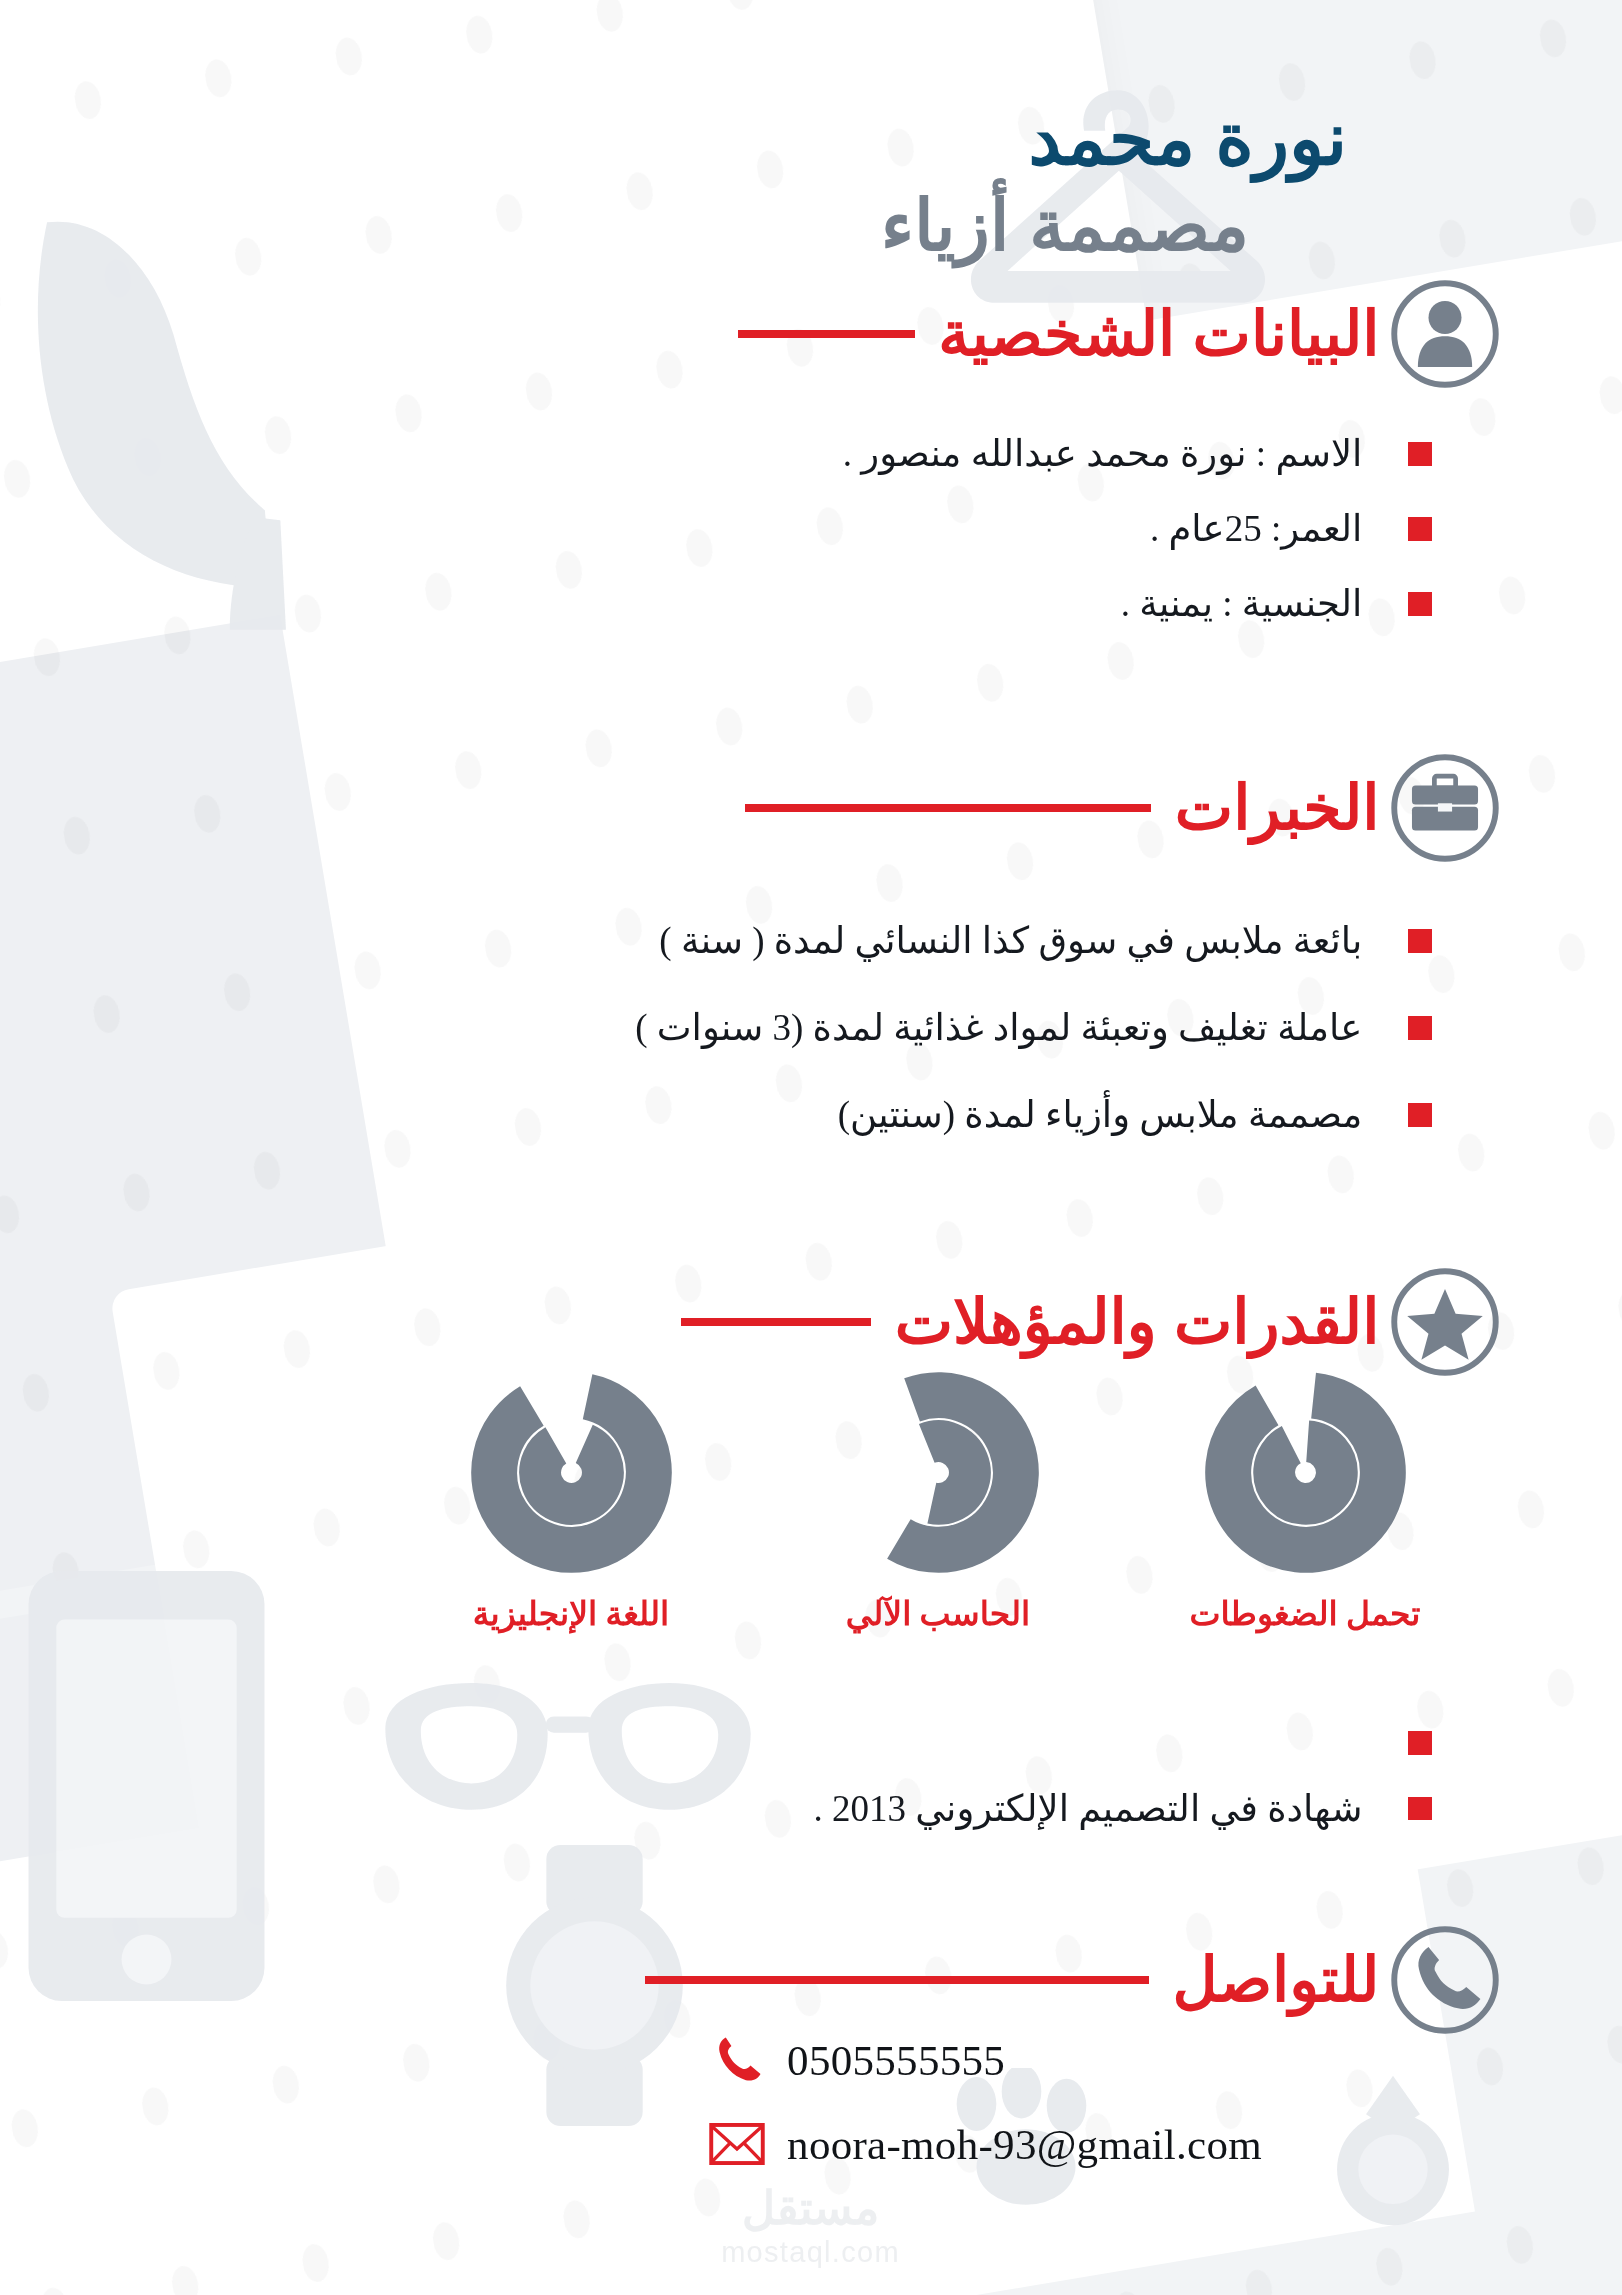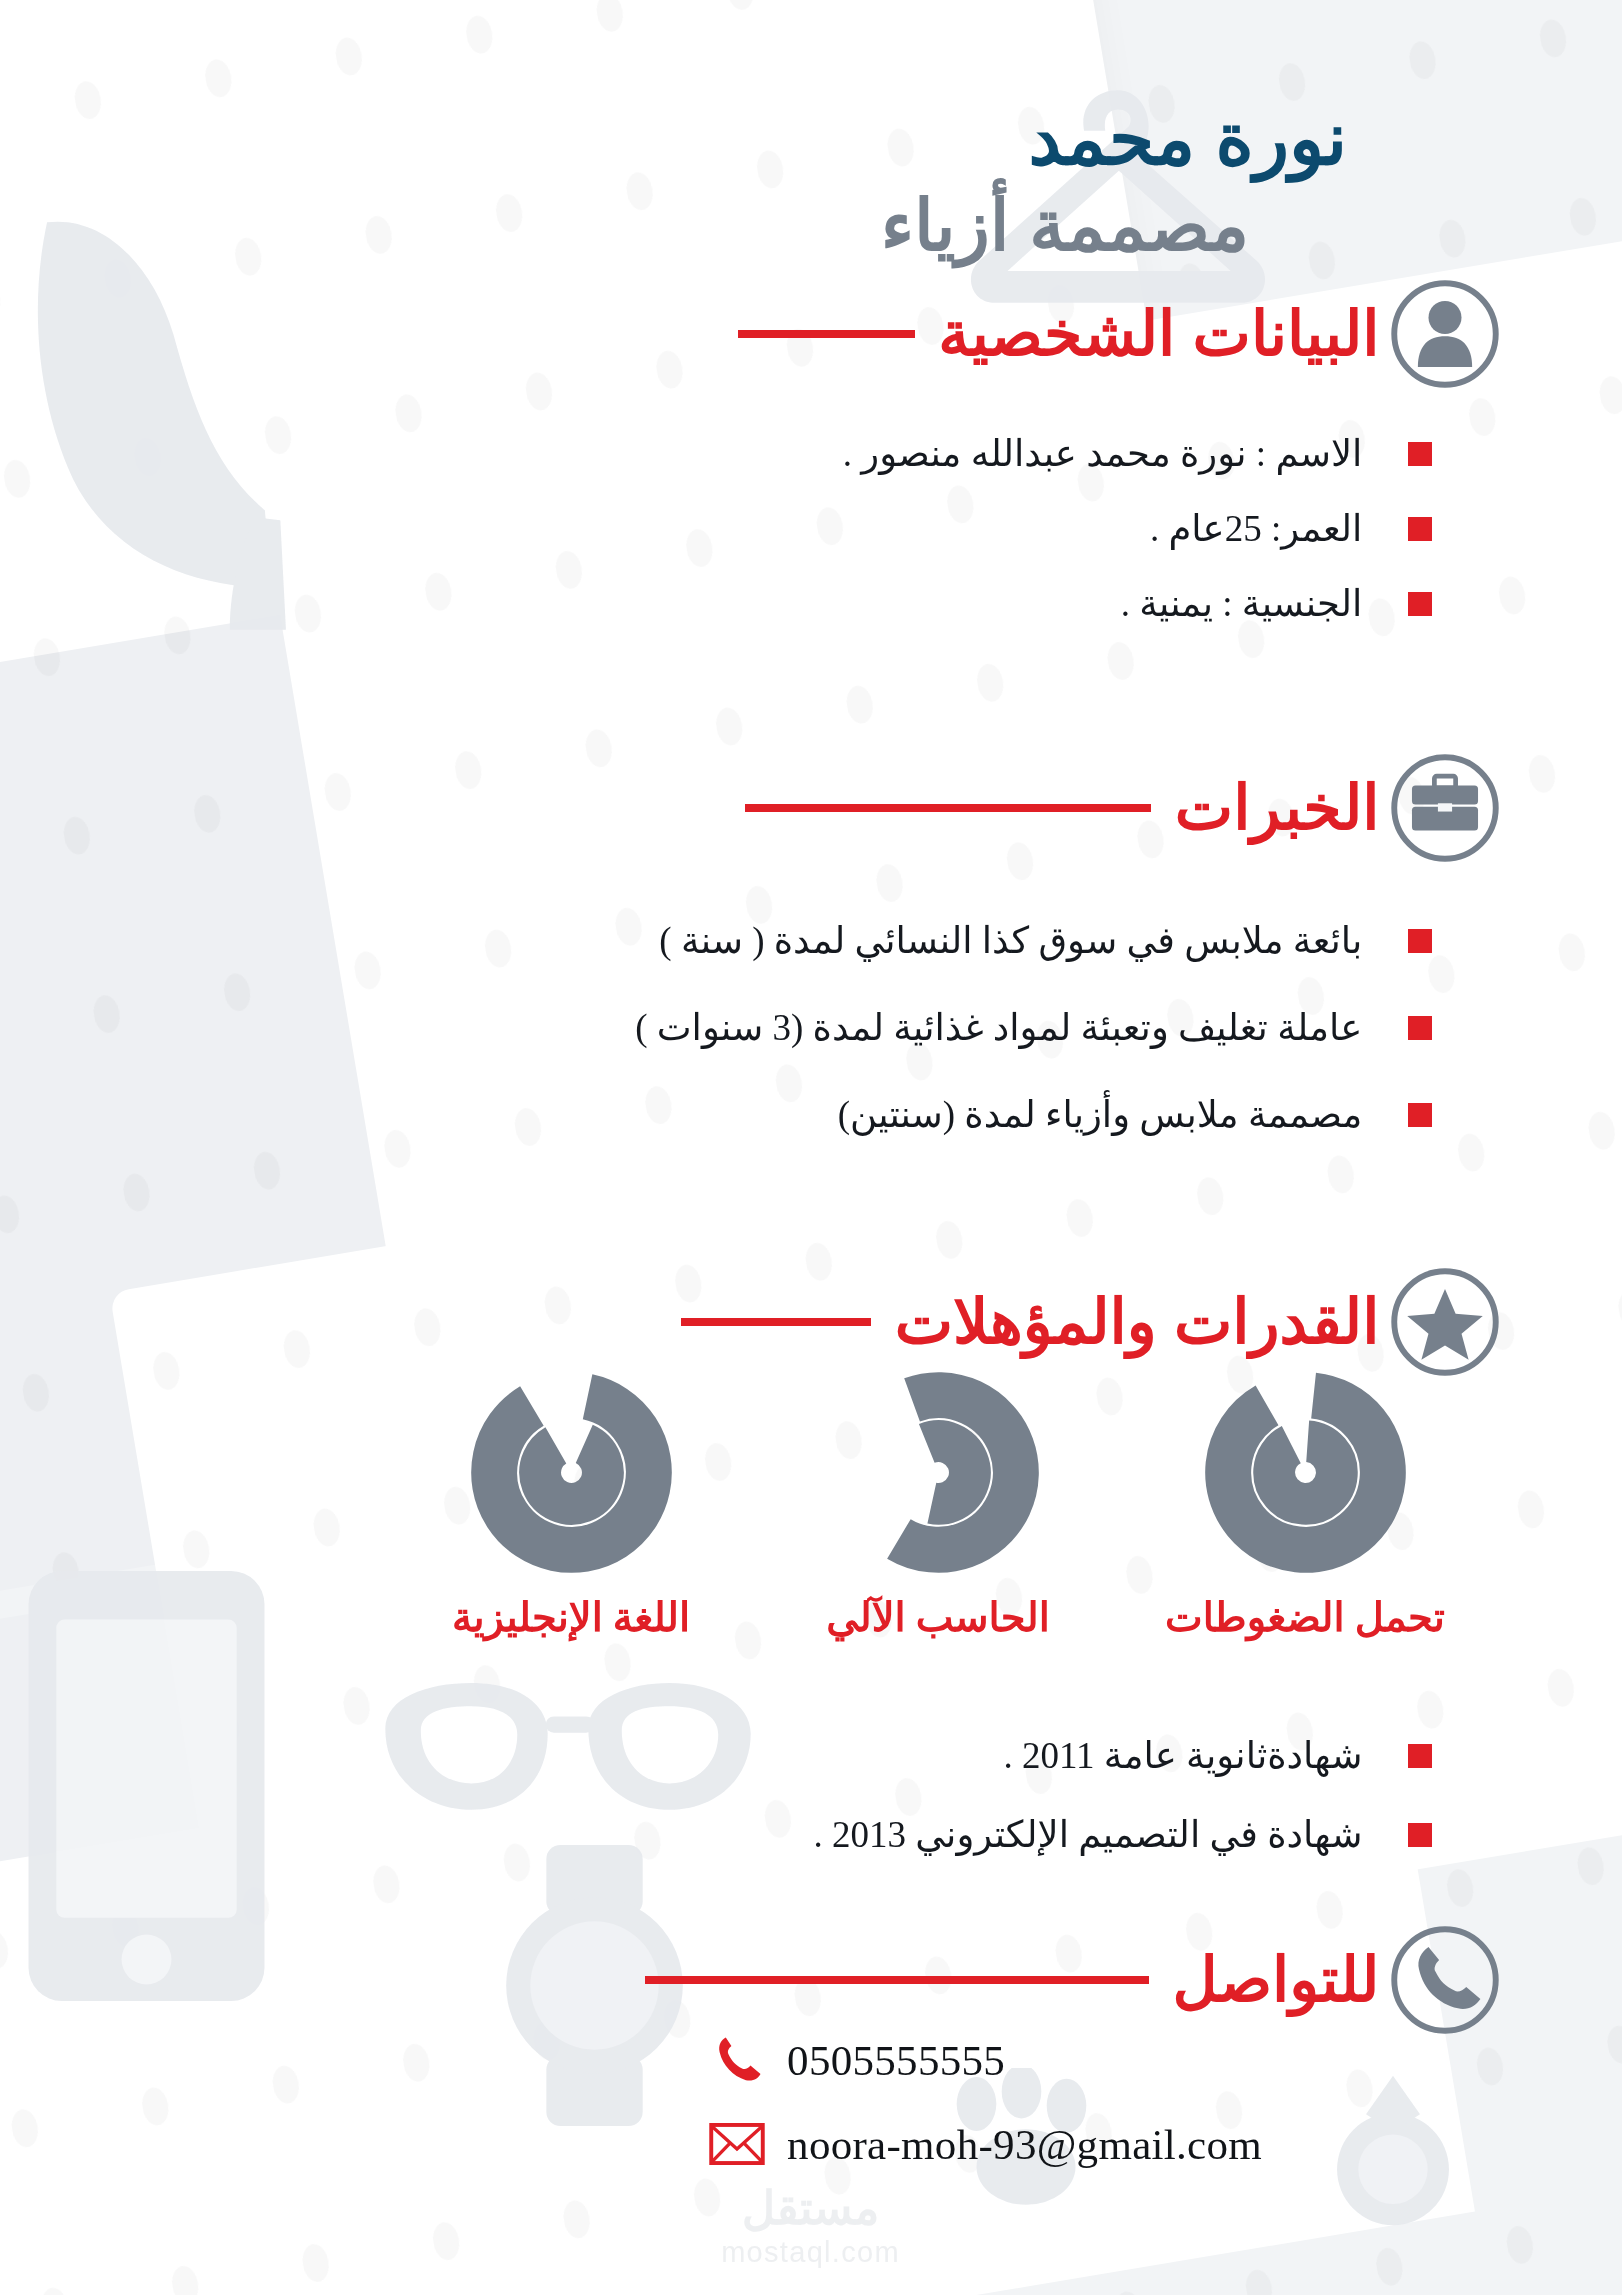--- a/index.html
+++ b/index.html
@@ -186,21 +186,21 @@
   .skill {
     display: flex;
     flex-direction: column;
     align-items: center;
     width: 216px;
   }
   .skill svg { width: 209px; height: 209px; display: block; }
   .skill-label {
     margin-top: 17px;
     font-family: "Liberation Serif", serif;
-    font-size: 40px;
+    font-size: 33px;
     font-weight: bold;
     color: #e01f26;
     white-space: nowrap;
     text-align: right;
   }
 
   
   .contacts {
     position: absolute;
     z-index: 6;
@@ -407,21 +407,20 @@
         <circle cx="50" cy="50" r="37" fill="none" stroke="#76808c" stroke-width="22" stroke-dasharray="209 232.5" transform="rotate(-84 50 50)"></circle>
         <circle cx="50" cy="50" r="15" fill="none" stroke="#76808c" stroke-width="20" stroke-dasharray="86 94.2" transform="rotate(-86 50 50)"></circle>
       </svg>
       <div class="skill-label">تحمل الضغوطات</div>
     </div>
   </div>
 
   <div class="bullets" style="top: 1731px; right: 190px;">
     <div class="bullet-row" style="margin-bottom: 29px;">
       <span class="bullet-sq"></span>
-      <span class="bullet-tx">شهادةثانوية عامة 2011 .</span>
     </div>
     <div class="bullet-row">
       <span class="bullet-sq"></span>
       <span class="bullet-tx">شهادة في التصميم الإلكتروني 2013 .</span>
     </div>
   </div>
 
   <div class="section-head" style="top: 1921px; right: 118px;">
     <span class="sec-icon">
       <svg viewBox="0 0 100 100">

